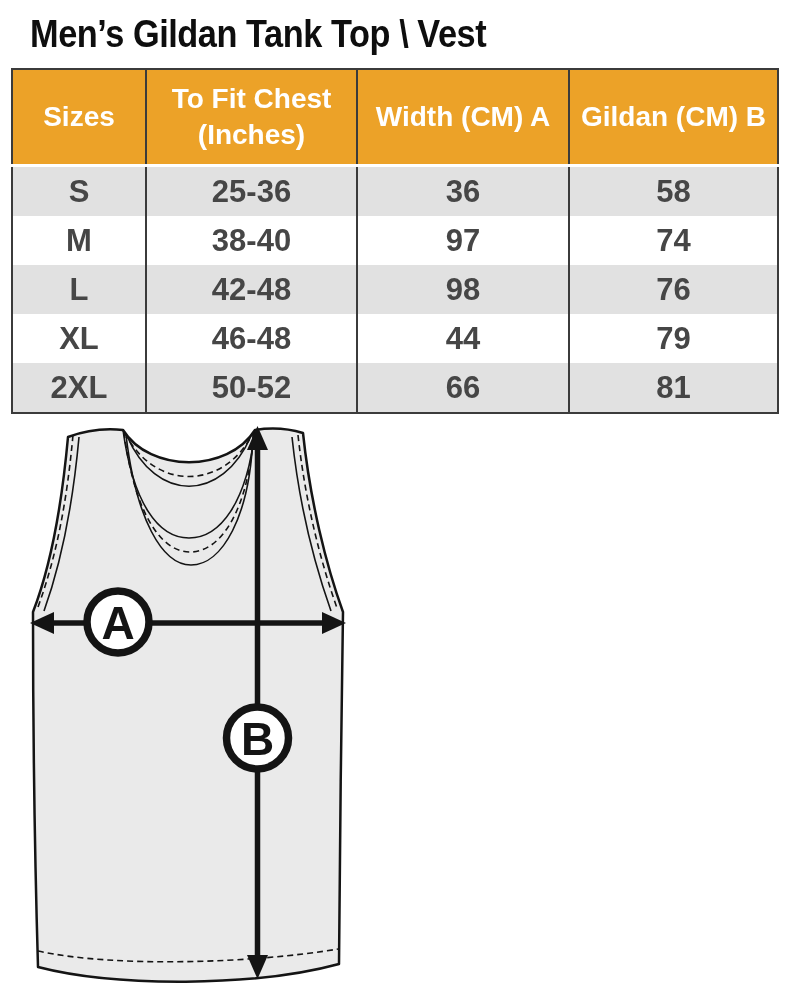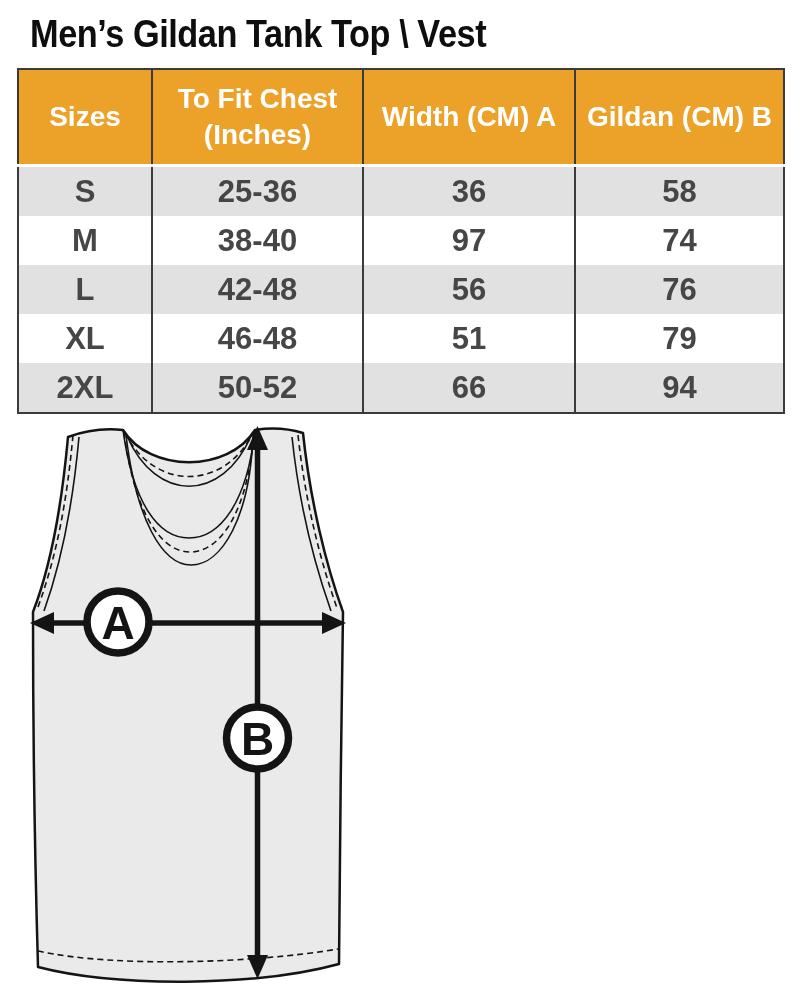--- a/index.html
+++ b/index.html
@@ -7,21 +7,21 @@
     width:812px;height:1000px;position:relative;background:#ffffff;
     font-family:"Liberation Sans",sans-serif;overflow:hidden;
   }
   .page-title{
     position:absolute;left:30px;top:12px;
     font-size:39px;font-weight:bold;color:var(--title-color);
     letter-spacing:-.5px;white-space:nowrap;
     transform:scaleX(.88);transform-origin:left top;
   }
   table.size-table{
-    position:absolute;left:17px;top:68px;width:766px;
+    position:absolute;left:11px;top:68px;width:766px;
     border-collapse:collapse;table-layout:fixed;
     border:2px solid var(--table-border);
   }
   .size-table th{
     background:var(--header-bg);color:var(--header-text);
     font-size:28px;font-weight:bold;line-height:1.3;
     height:94px;text-align:center;vertical-align:middle;
     border-left:2px solid var(--table-border);
     border-bottom:3px solid #ffffff;
     padding:0 4px;
@@ -78,34 +78,34 @@
     </tr>
     <tr>
       <td>M</td>
       <td>38-40</td>
       <td>97</td>
       <td>74</td>
     </tr>
     <tr>
       <td>L</td>
       <td>42-48</td>
-      <td>56</td>
+      <td>98</td>
       <td>76</td>
     </tr>
     <tr>
       <td>XL</td>
       <td>46-48</td>
-      <td>51</td>
+      <td>44</td>
       <td>79</td>
     </tr>
     <tr>
       <td>2XL</td>
       <td>50-52</td>
       <td>66</td>
-      <td>94</td>
+      <td>81</td>
     </tr>
   </tbody>
 </table>
 
 <svg class="diagram" width="420" height="585" viewBox="0 0 420 585" xmlns="http://www.w3.org/2000/svg">
 
   <path class="garment" d="
     M 68 22
     Q 95 12 123 15
     C 150 58 228 58 255 15

